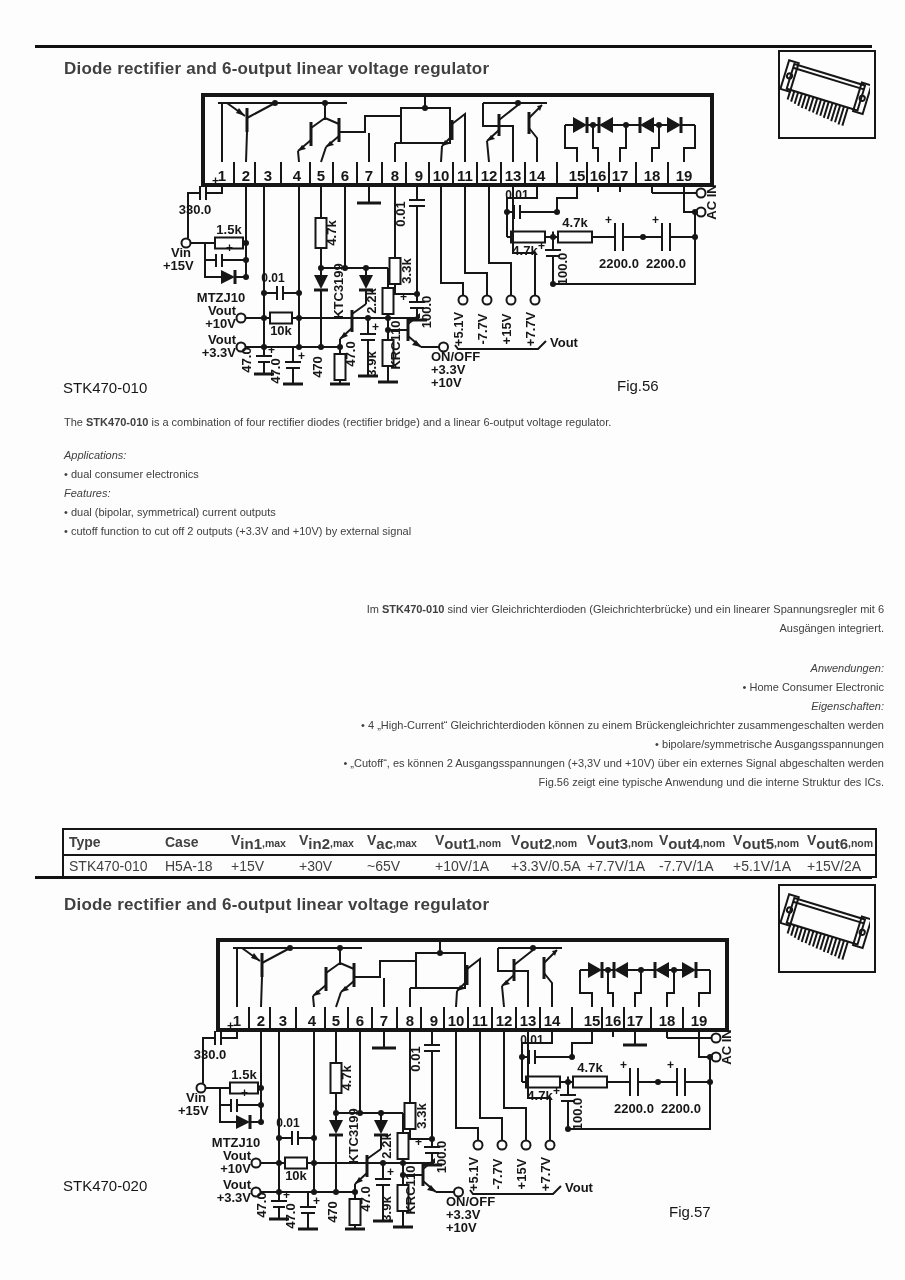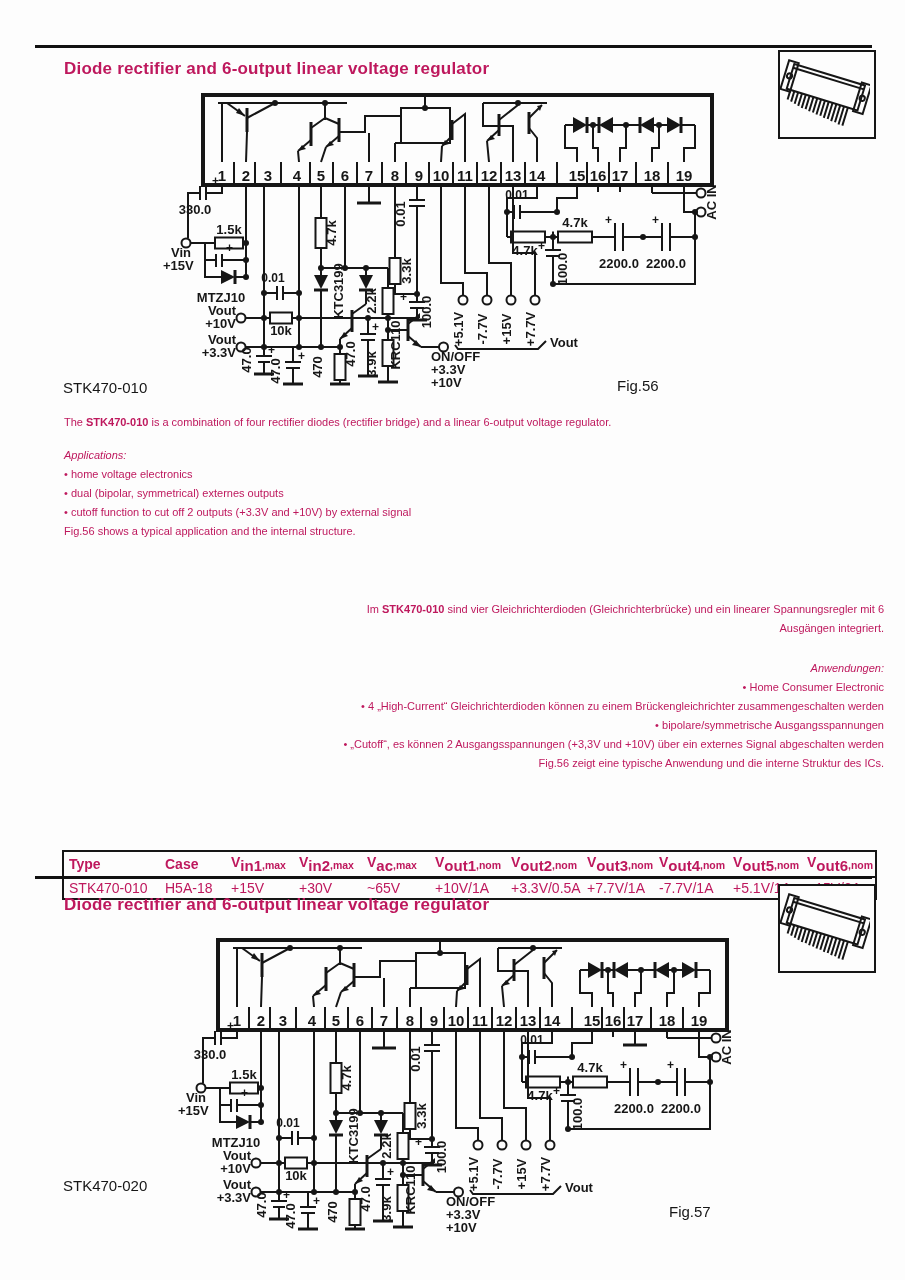--- a/index.html
+++ b/index.html
@@ -1,17 +1,17 @@
 <!DOCTYPE html>
 <html><head>
 <meta charset="utf-8">
 <style>
   html,body{margin:0;padding:0;background:#e9e9e9;}
   #page{position:relative;width:905px;height:1280px;background:#fdfdfd;overflow:hidden;
-        font-family:"Liberation Sans",sans-serif;color:#be185d;}
+        font-family:"Liberation Sans",sans-serif;color:#404040;}
   .rule{position:absolute;background:#111;height:3px;}
   .sec-title{position:absolute;font-size:17px;font-weight:bold;letter-spacing:.2px;}
   .pkgbox{position:absolute;width:94px;height:85px;border:2px solid #161616;background:#fdfdfd;}
   .tblock{position:absolute;font-size:11px;line-height:19px;width:820px;}
   .tblock .em{font-style:italic;}
   .b{font-weight:bold;}
   table.spec{position:absolute;border-collapse:collapse;table-layout:fixed;
              border:2px solid #161616;font-size:14px;}
   table.spec th{font-weight:bold;text-align:left;border-bottom:2px solid #161616;
                 padding:2px 0 2px 5px;white-space:nowrap;}
@@ -292,40 +292,41 @@
     <use href="#cir"></use>
     <text class="dev" x="8" y="305">STK470-010</text>
     <text class="dev" x="562" y="303">Fig.56</text>
   </svg>
 
   <div class="tblock" style="left:64px;top:413px;">
     <span>The </span><span class="b">STK470-010</span><span> is a combination of four rectifier diodes (rectifier bridge) and a linear 6-output voltage regulator.</span>
   </div>
   <div class="tblock" style="left:64px;top:446px;">
     <div class="em">Applications:</div>
-    <div>• home voltage electronics</div>
-    <div>• dual (bipolar, symmetrical) externes outputs</div>
+    <div>• dual consumer electronics</div>
+    <div class="em">Features:</div>
+    <div>• dual (bipolar, symmetrical) current outputs</div>
     <div>• cutoff function to cut off 2 outputs (+3.3V and +10V) by external signal</div>
-    <div>Fig.56 shows a typical application and the internal structure.</div>
   </div>
 
   <div class="tblock" style="left:64px;top:600px;text-align:right;">
     <span>Im </span><span class="b">STK470-010</span><span> sind vier Gleichrichterdioden (Gleichrichterbrücke) und ein linearer Spannungsregler mit 6</span><br>
     <span>Ausgängen integriert.</span>
   </div>
   <div class="tblock" style="left:64px;top:659px;text-align:right;">
     <div class="em">Anwendungen:</div>
     <div>• Home Consumer Electronic</div>
+    <div class="em">Eigenschaften:</div>
     <div>• 4 „High-Current“ Gleichrichterdioden können zu einem Brückengleichrichter zusammengeschalten werden</div>
     <div>• bipolare/symmetrische Ausgangsspannungen</div>
     <div>• „Cutoff“, es können 2 Ausgangsspannungen (+3,3V und +10V) über ein externes Signal abgeschalten werden</div>
     <div>Fig.56 zeigt eine typische Anwendung und die interne Struktur des ICs.</div>
   </div>
 
-  <table class="spec" style="left:62px;top:850px;width:813px;">
+  <table class="spec" style="left:62px;top:828px;width:813px;">
     <colgroup>
       <col style="width:97px">
         <col style="width:66px">
         <col style="width:68px">
         <col style="width:68px">
       <col style="width:68px">
         <col style="width:76px">
         <col style="width:76px">
         <col style="width:72px">
       <col style="width:74px">

